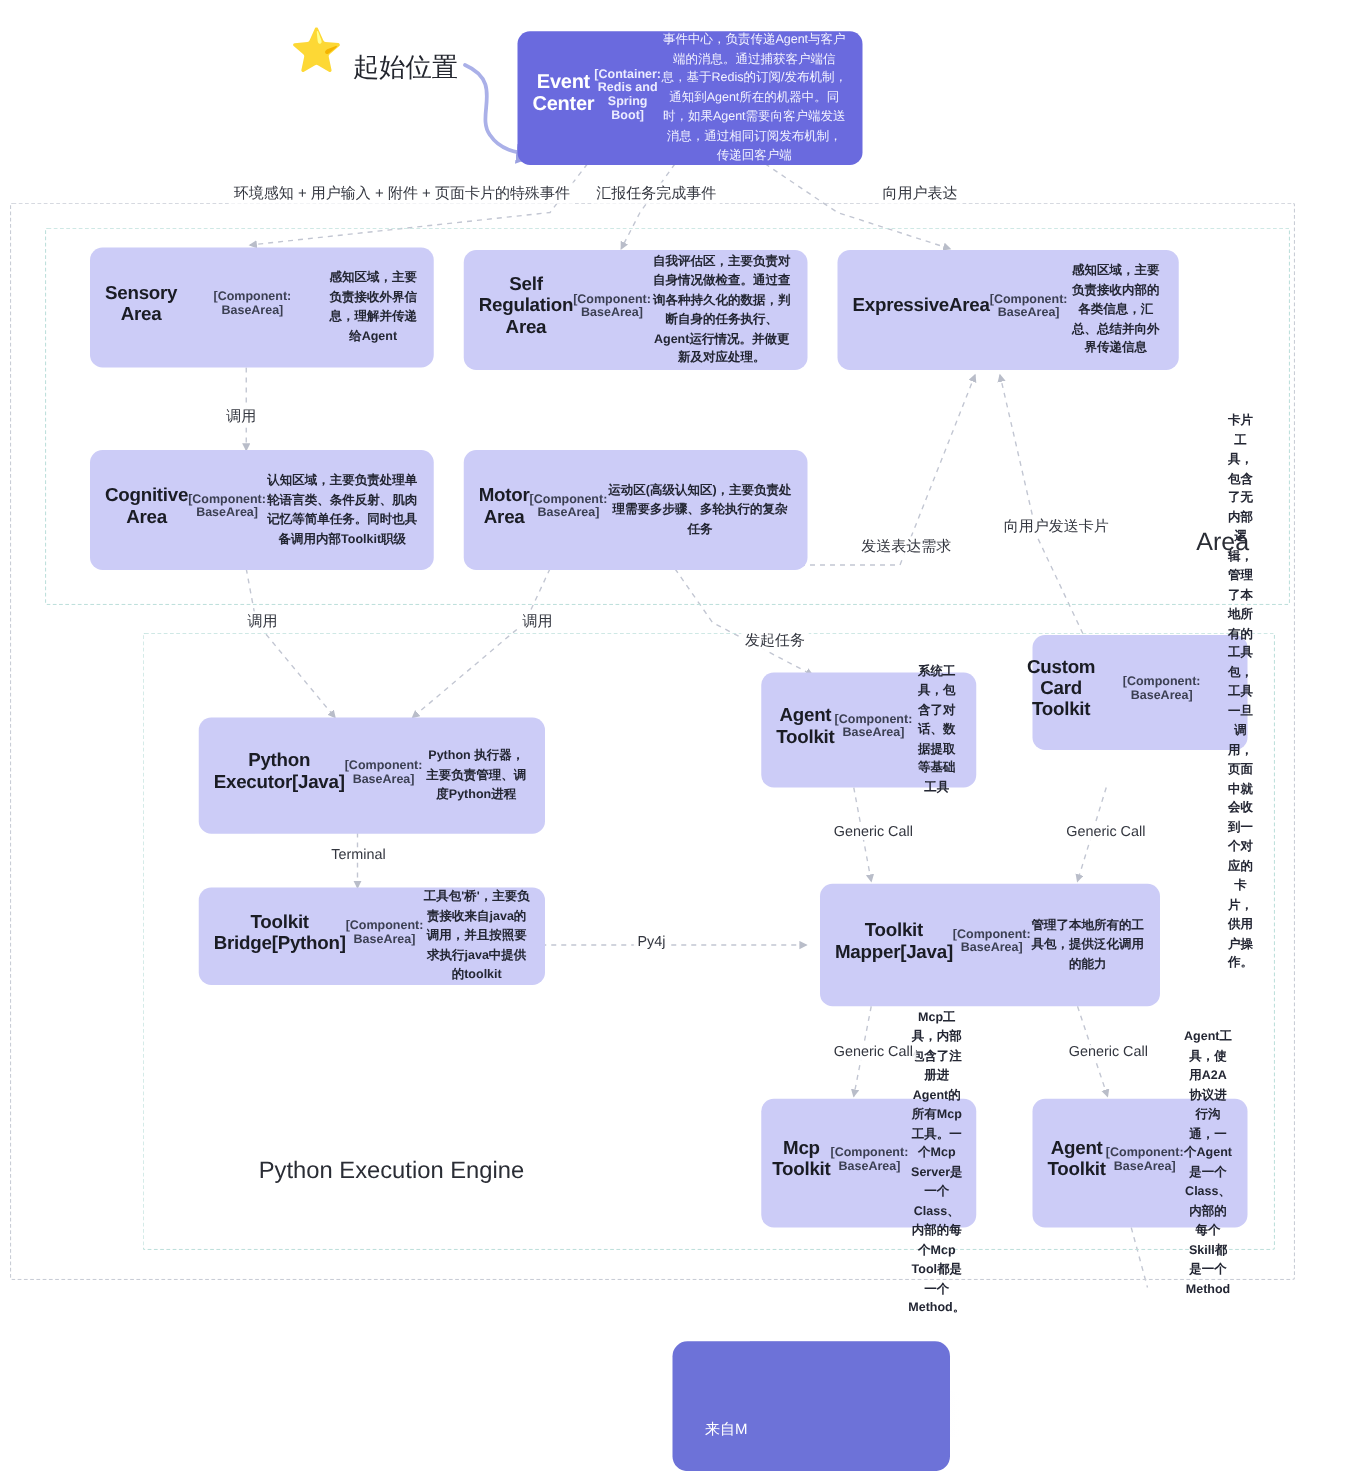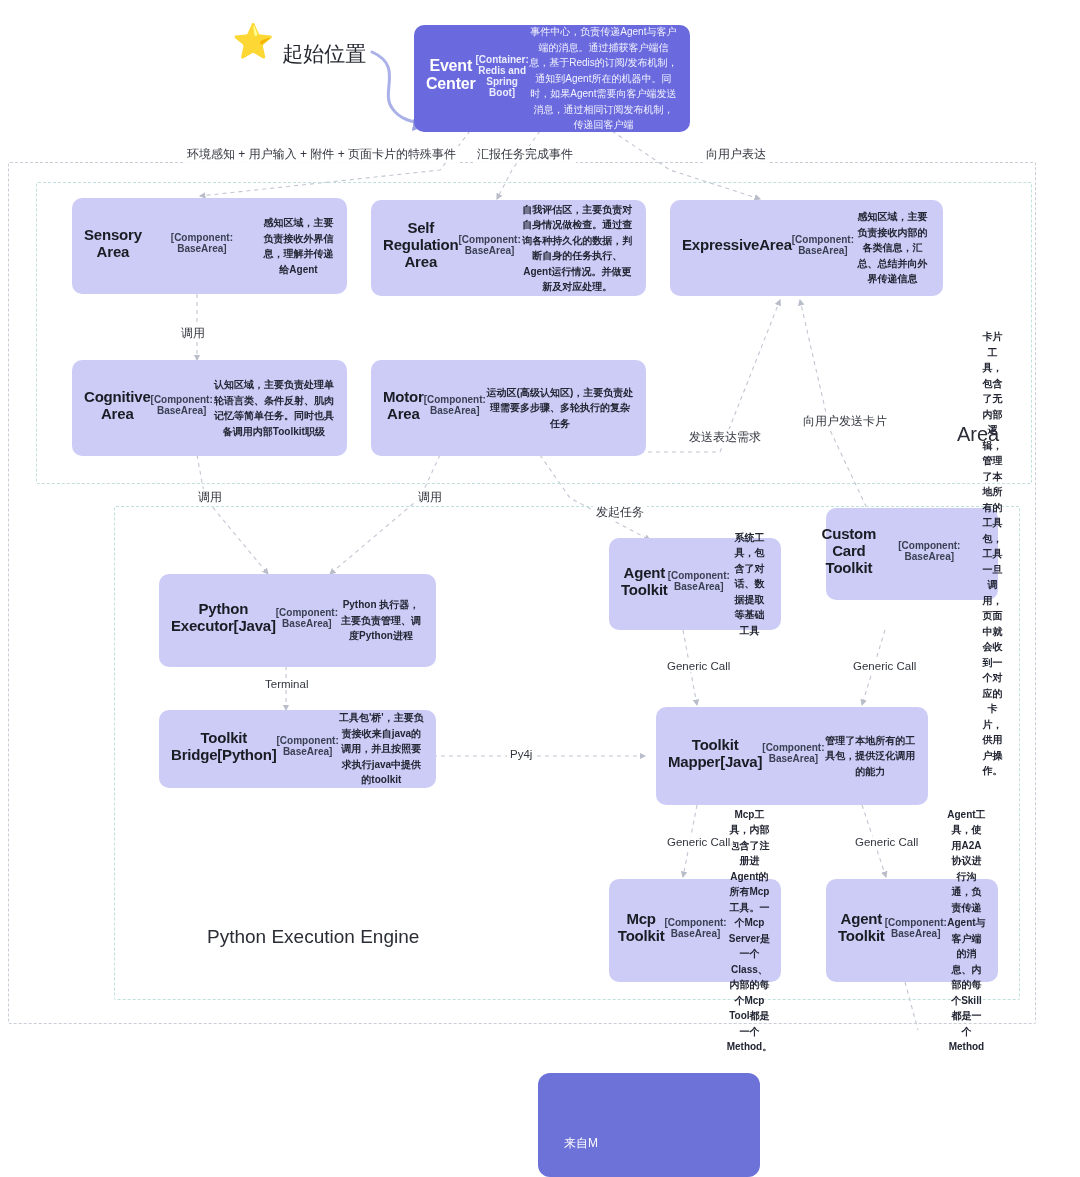--- a/index.html
+++ b/index.html
@@ -293,21 +293,21 @@
 
   <div class="node" style="left:597px; top:879px; width:172px; height:103px;">
     <div class="title">Mcp Toolkit</div>
     <div class="meta">[Component: BaseArea]</div>
     <div class="desc">Mcp工具，内部包含了注册进Agent的所有Mcp工具。一个Mcp Server是一个Class、内部的每个Mcp Tool都是一个Method。</div>
   </div>
 
   <div class="node" style="left:814px; top:879px; width:172px; height:103px;">
     <div class="title">Agent Toolkit</div>
     <div class="meta">[Component: BaseArea]</div>
-    <div class="desc">Agent工具，使用A2A协议进行沟通，负责传递Agent与客户端的消息、内部的每个Skill都是一个Method</div>
+    <div class="desc">Agent工具，使用A2A协议进行沟通，一个Agent是一个Class、内部的每个Skill都是一个Method</div>
   </div>
 
   <div class="elabel" style="left:184px; top:146px;">环境感知 + 用户输入 + 附件 + 页面卡片的特殊事件</div>
   <div class="elabel" style="left:474px; top:146px;">汇报任务完成事件</div>
   <div class="elabel" style="left:703px; top:146px;">向用户表达</div>
 
   <div class="elabel" style="left:178px; top:325px;">调用</div>
   <div class="elabel" style="left:195px; top:489px;">调用</div>
   <div class="elabel" style="left:415px; top:489px;">调用</div>
   <div class="elabel" style="left:686px; top:429px;">发送表达需求</div>

